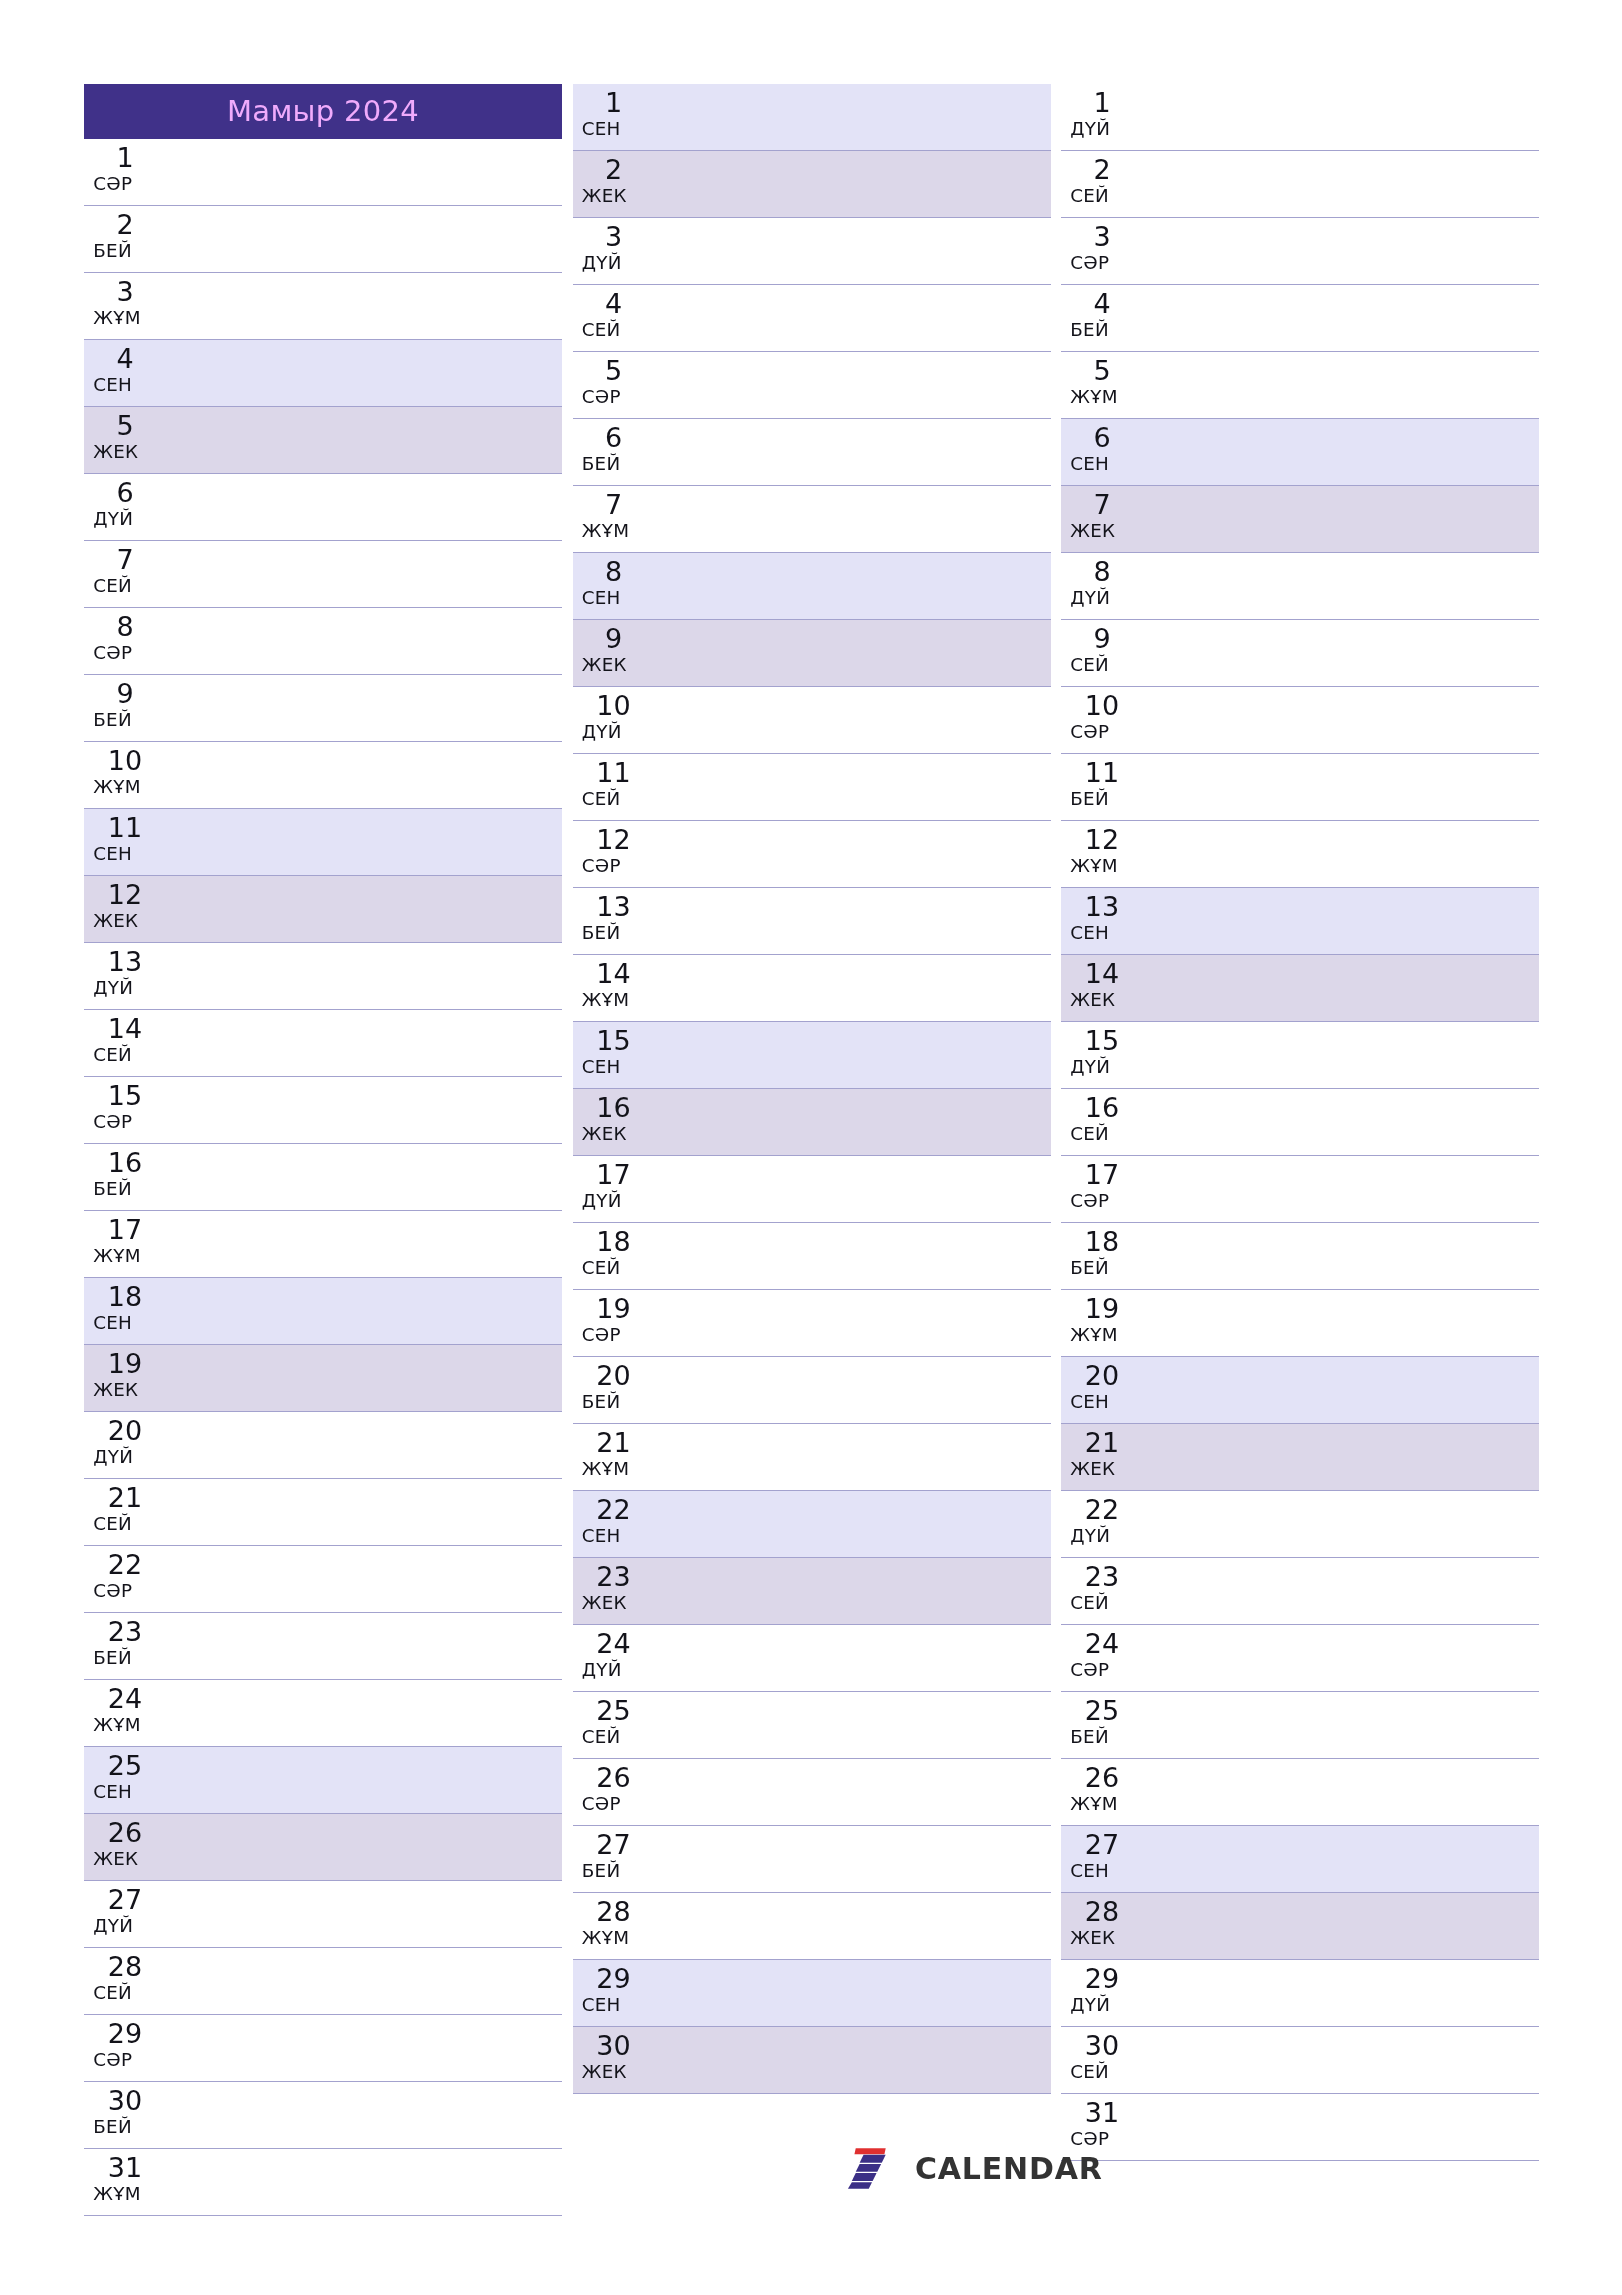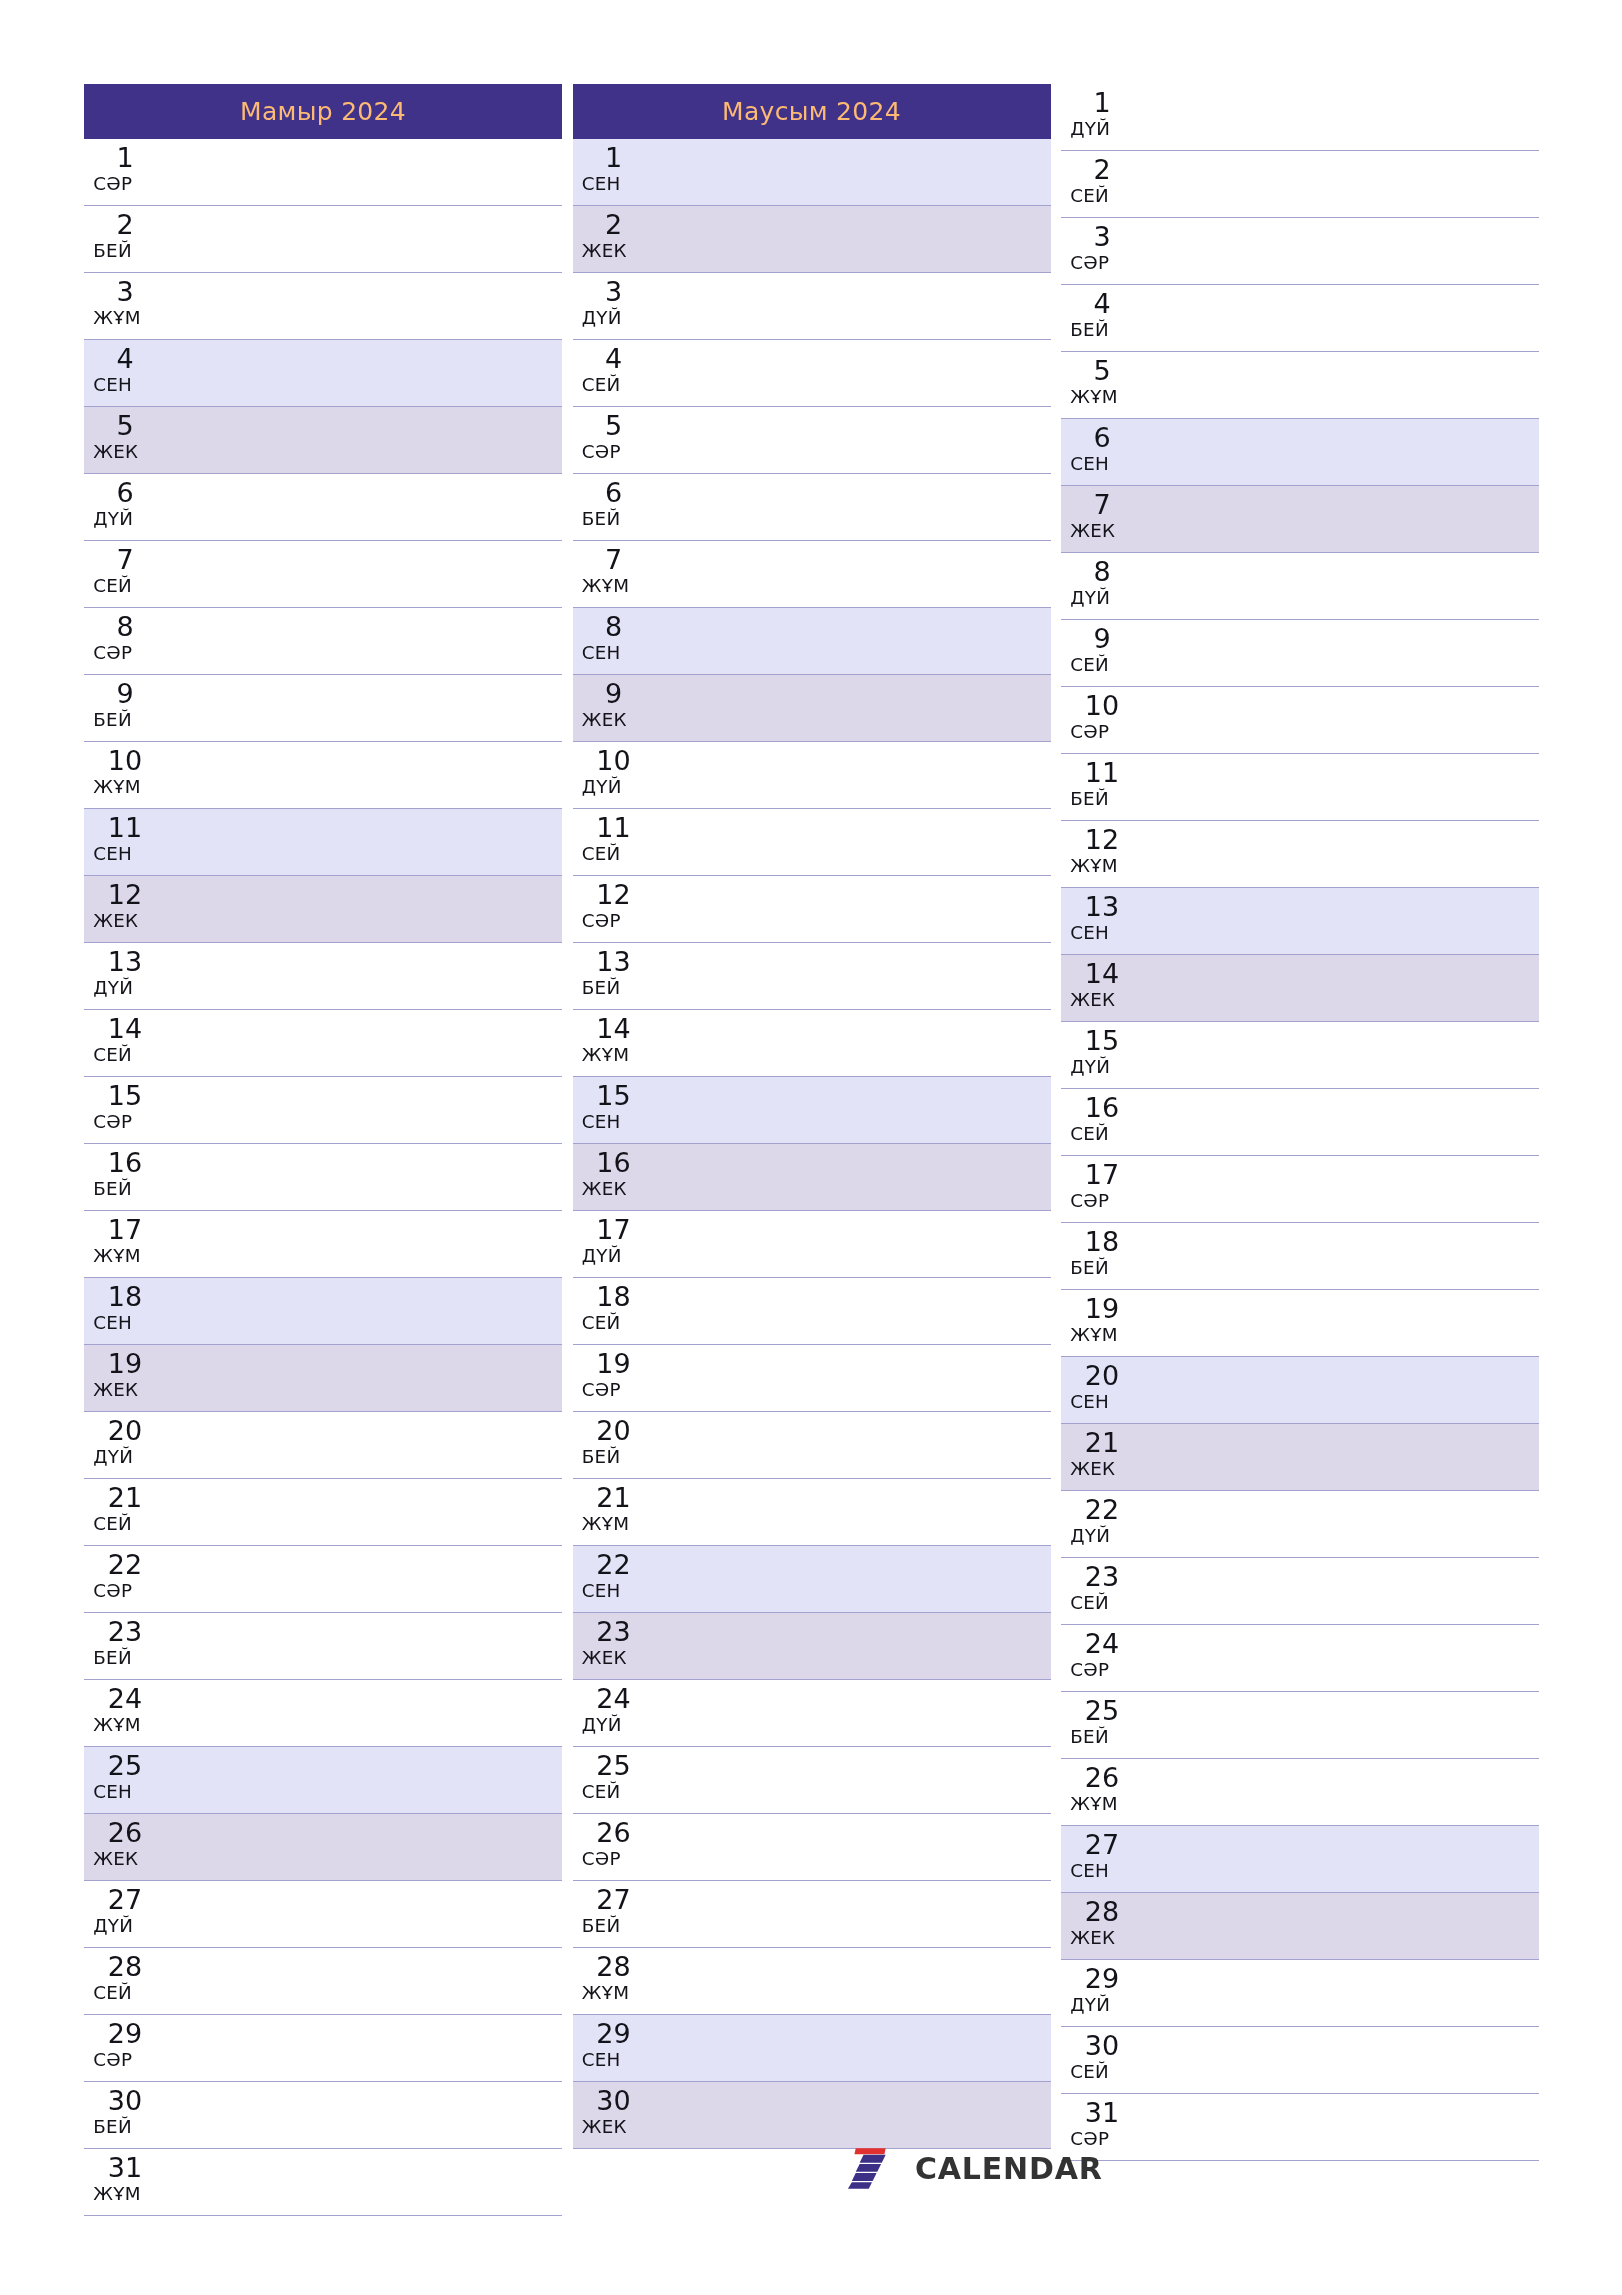--- a/index.html
+++ b/index.html
@@ -46,25 +46,25 @@
     height: 55px;
     background: #403189;
     color: #ffffff;
     display: flex;
     align-items: center;
     justify-content: center;
     box-sizing: border-box;
   }
 
   .month-title {
-    font-size: 25px;
+    font-size: 29px;
     font-weight: normal;
     letter-spacing: 0.3px;
     line-height: 1;
-    color: #fdba74;
+    color: #f0abfc;
     white-space: nowrap;
   }
 
   .days-list {
     display: flex;
     flex-direction: column;
     border-top: 0;
   }
 
   .day-row {
@@ -265,23 +265,20 @@
             <span class="day-wd">БЕЙ</span>
           </div>
           <div class="day-row">
             <span class="day-num">31</span>
             <span class="day-wd">ЖҰМ</span>
           </div>
         </div>
     </div>
 
     <div class="month-column">
-      <div class="month-header">
-        <span class="month-title">Маусым 2024</span>
-      </div>
       <div class="days-list">
           <div class="day-row sat">
             <span class="day-num">1</span>
             <span class="day-wd">СЕН</span>
           </div>
           <div class="day-row sun">
             <span class="day-num">2</span>
             <span class="day-wd">ЖЕК</span>
           </div>
           <div class="day-row">

